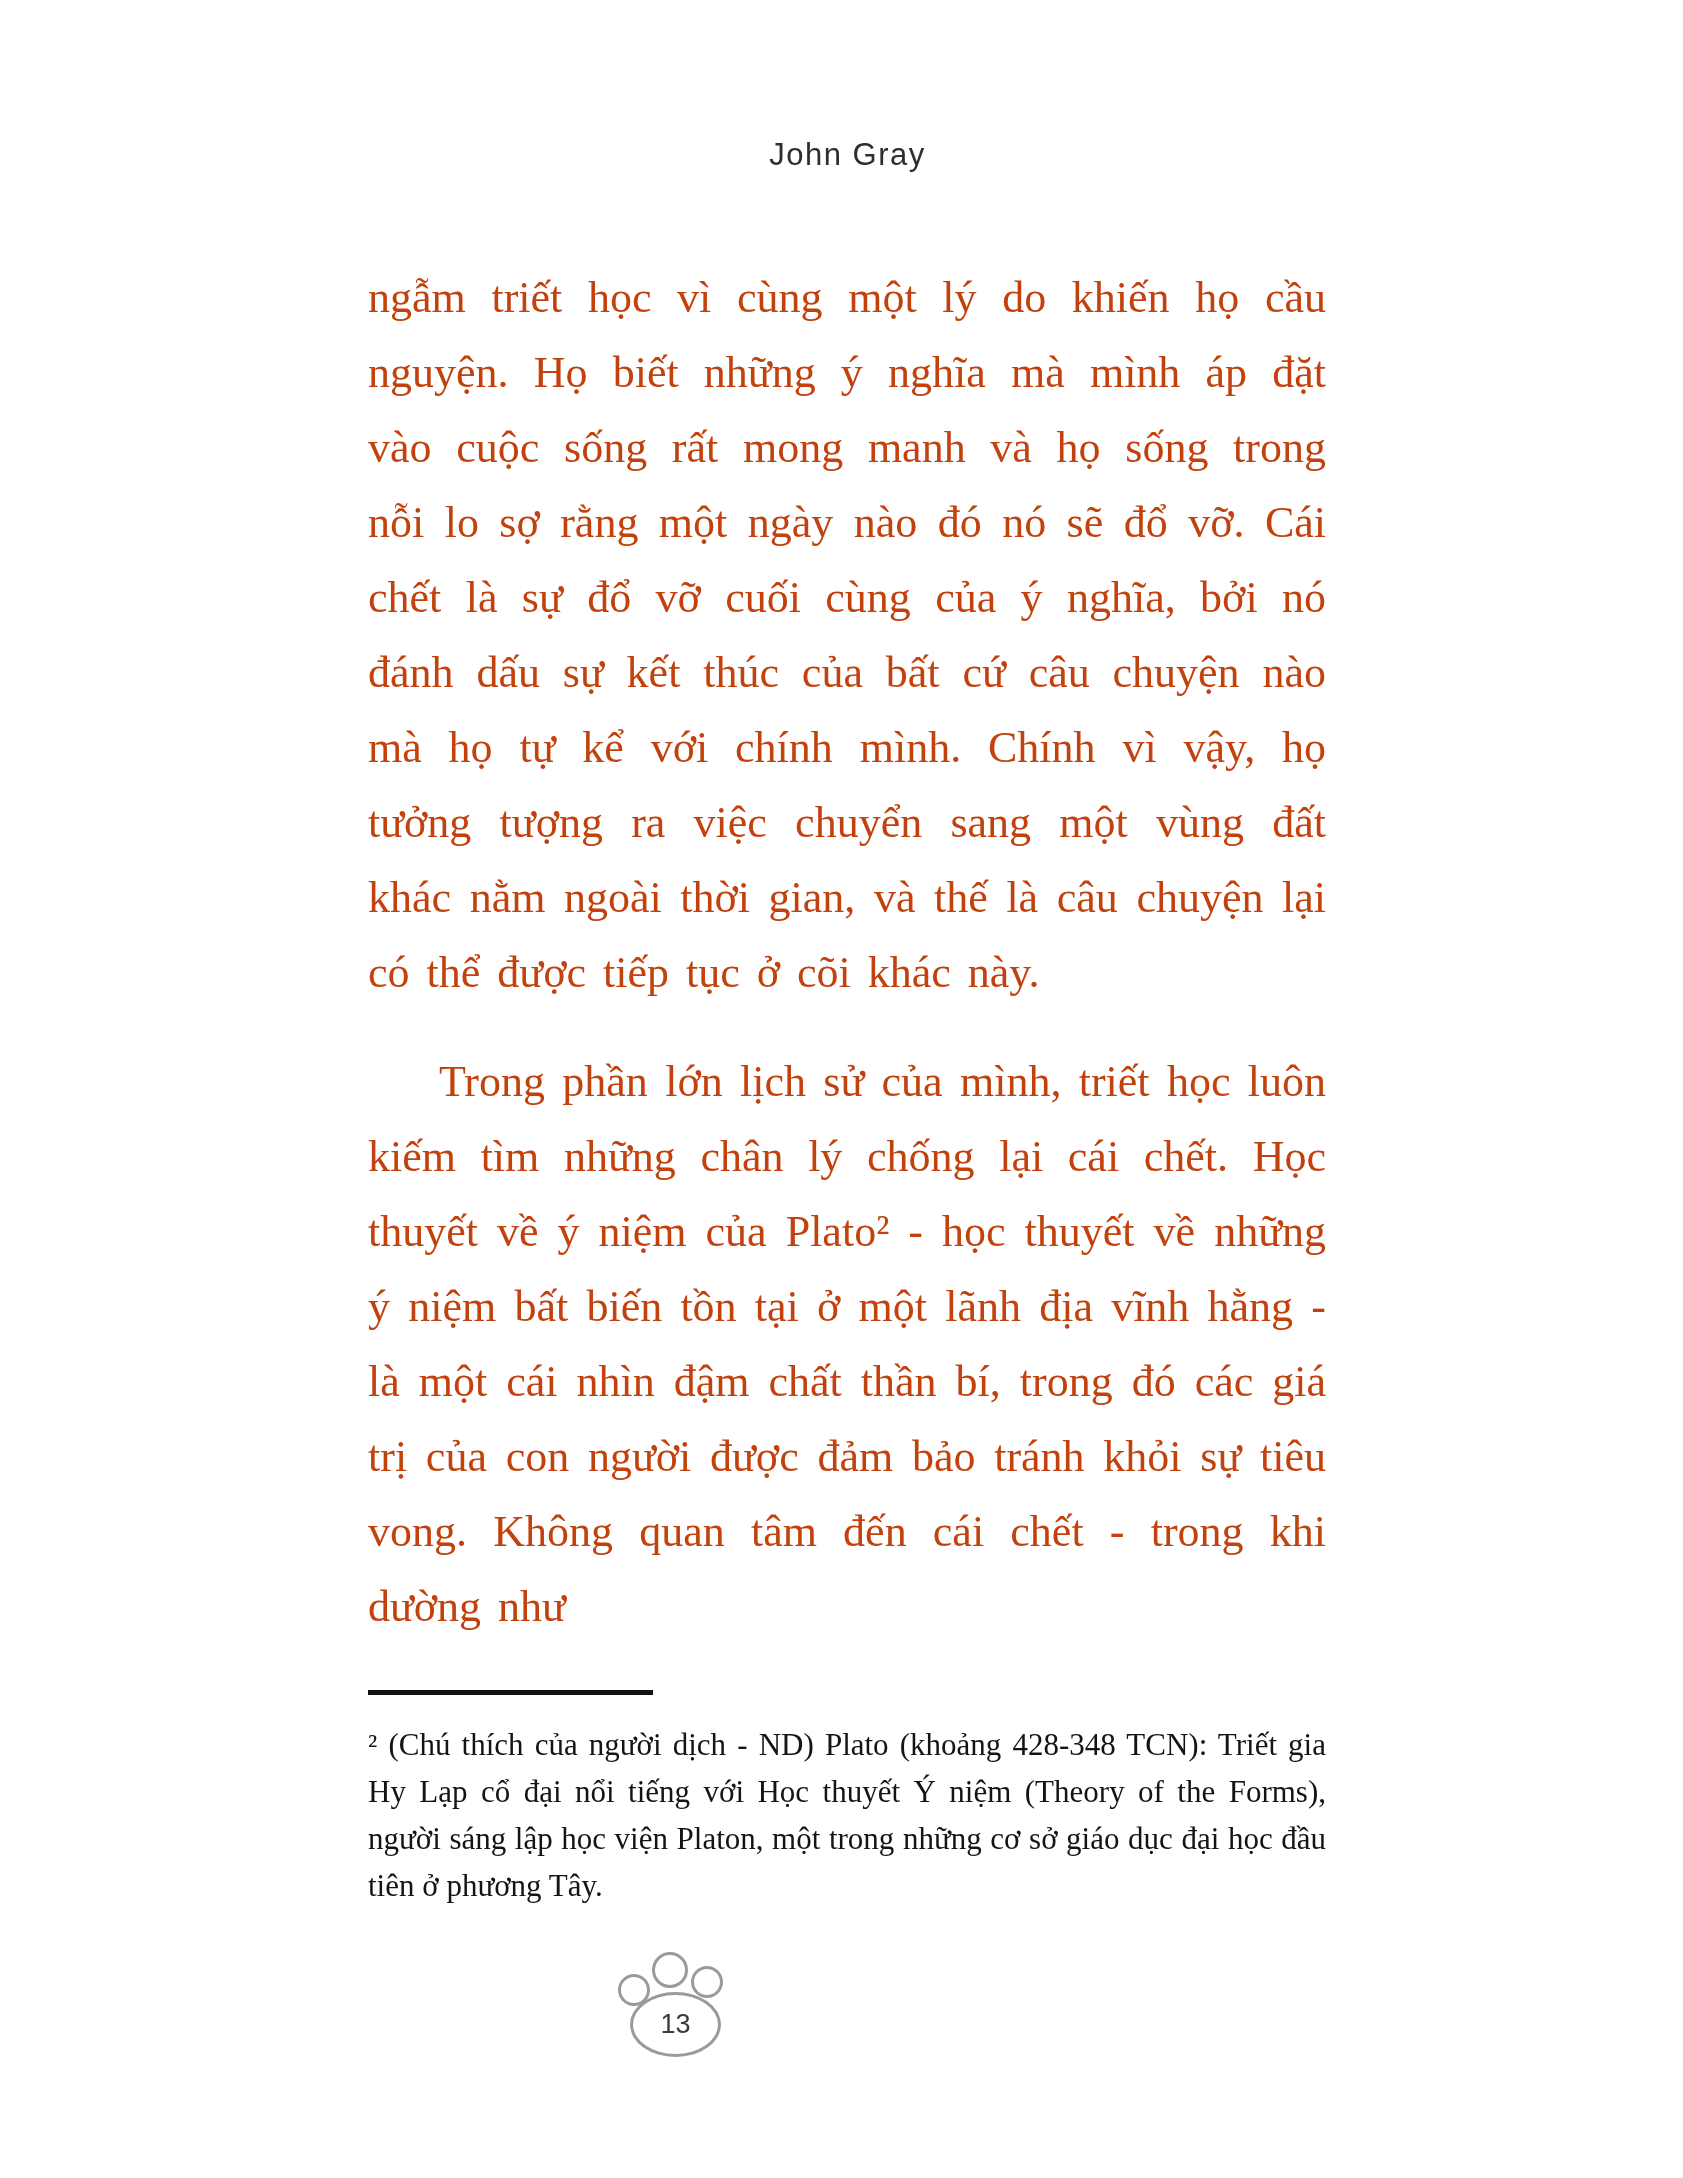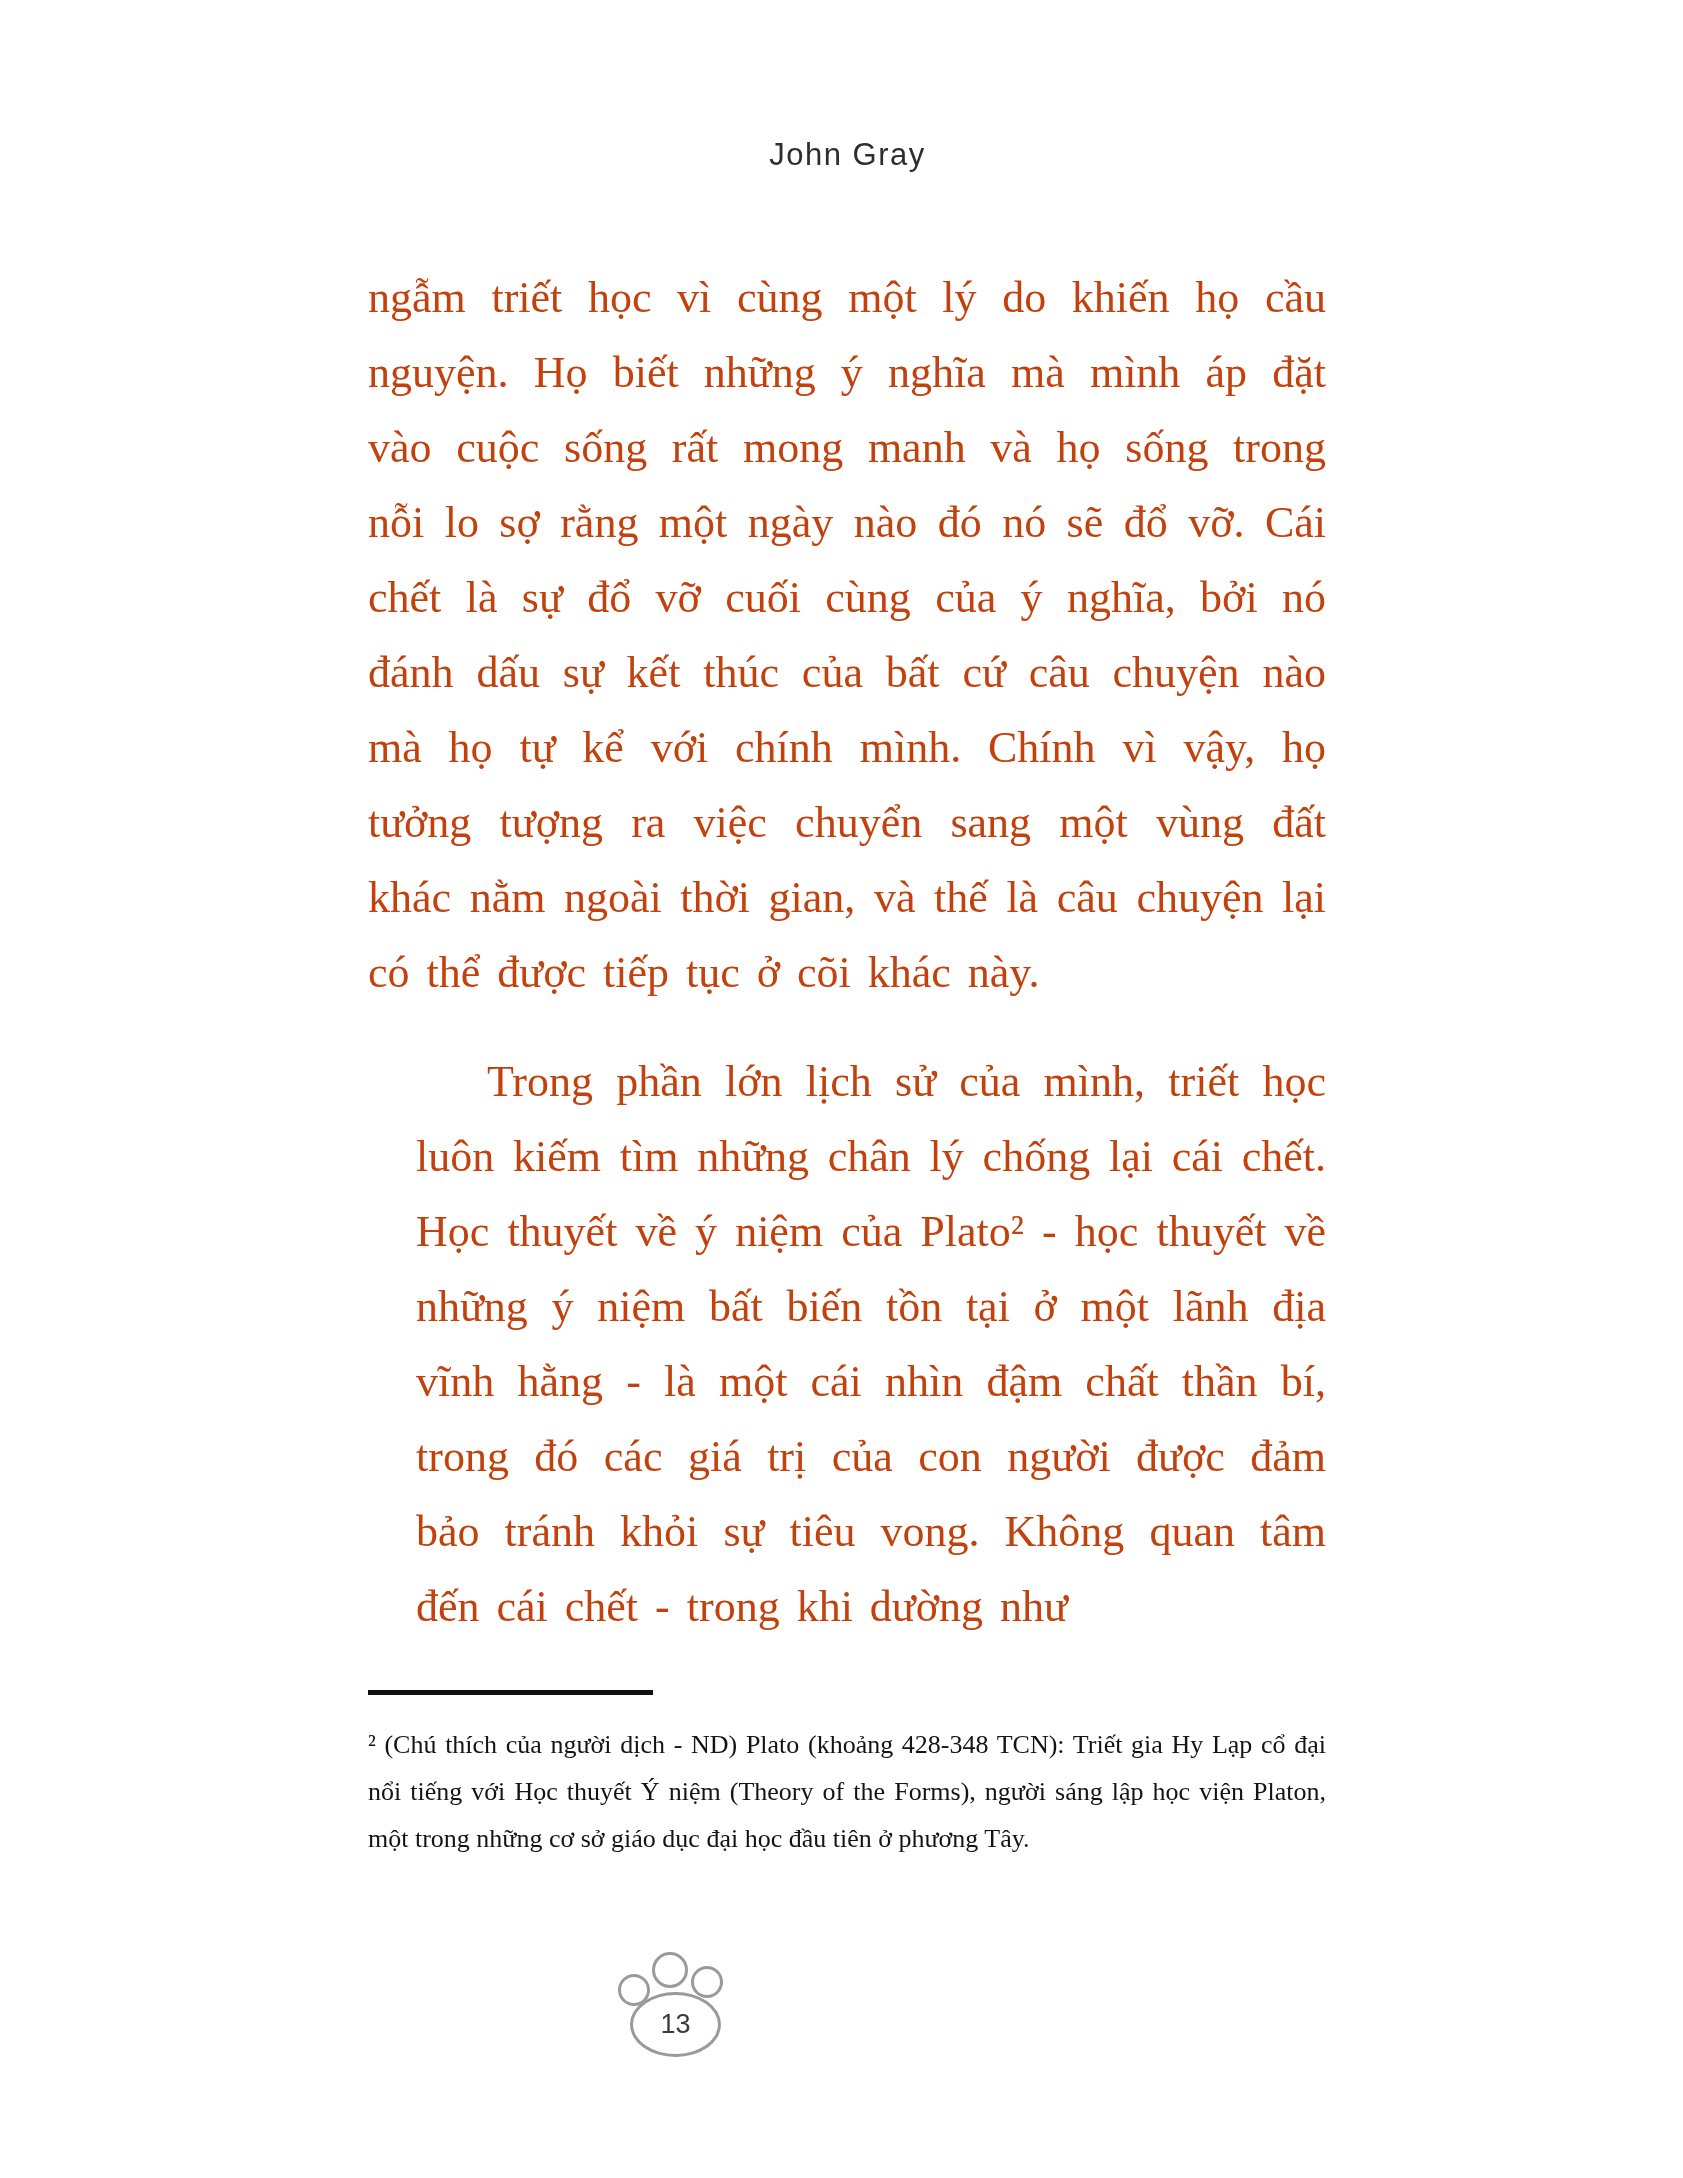--- a/index.html
+++ b/index.html
@@ -32,33 +32,33 @@
   .para {
     margin: 0 0 34px 0;
     font-size: 44px;
     line-height: 75px;
     text-align: justify;
     text-justify: inter-word;
     word-spacing: 6px;
     color: #c2410c;
   }
   .para.no-indent { text-indent: 0; }
-  .para.indent { text-indent: 71px; margin-left: 48px; }
+  .para.indent { text-indent: 71px; }
   .footnote {
     margin-top: 46px;
   }
   .footnote-rule {
     width: 285px;
     height: 5px;
     background: #111111;
     margin-bottom: 26px;
   }
   .fn-text {
     margin: 0;
-    font-size: 26px;
+    font-size: 31px;
     line-height: 47px;
     text-align: justify;
     text-justify: inter-word;
     color: #141414;
   }
   .page-footer {
     position: absolute;
     left: 0;
     bottom: 117px;
     width: 1349px;

